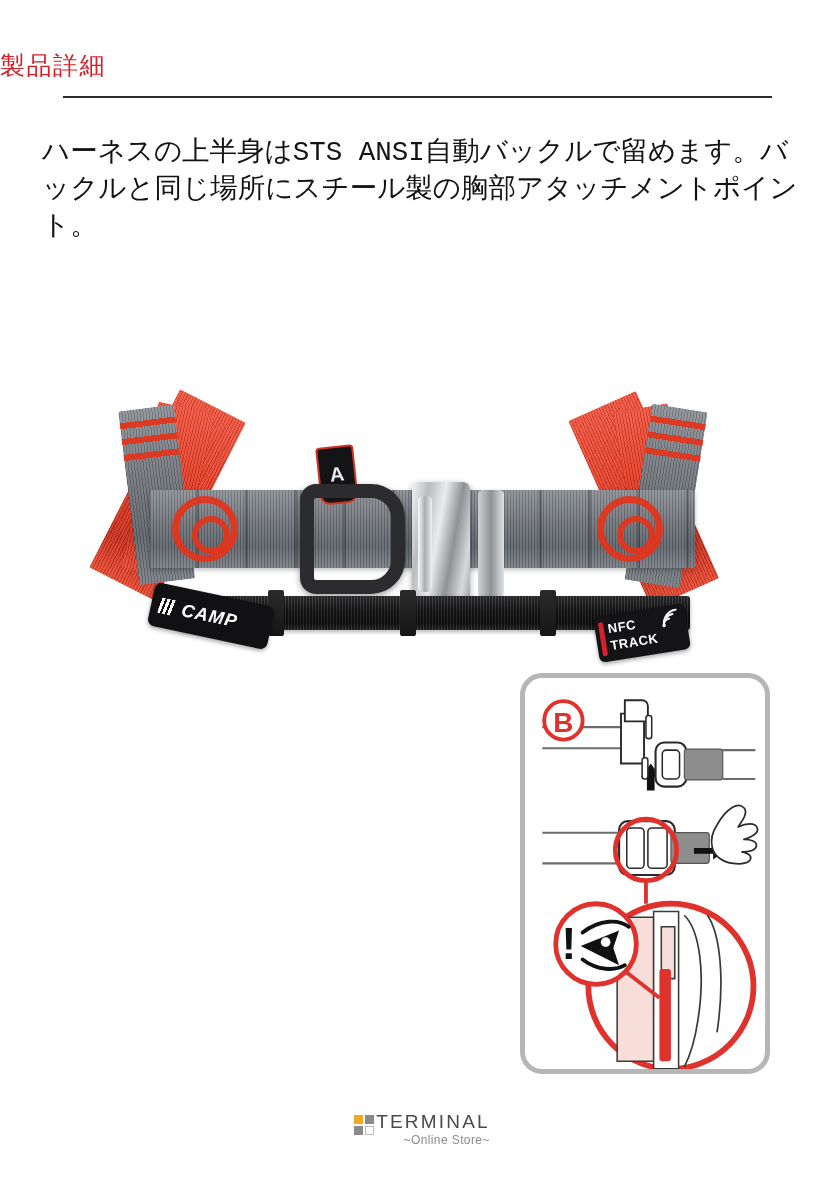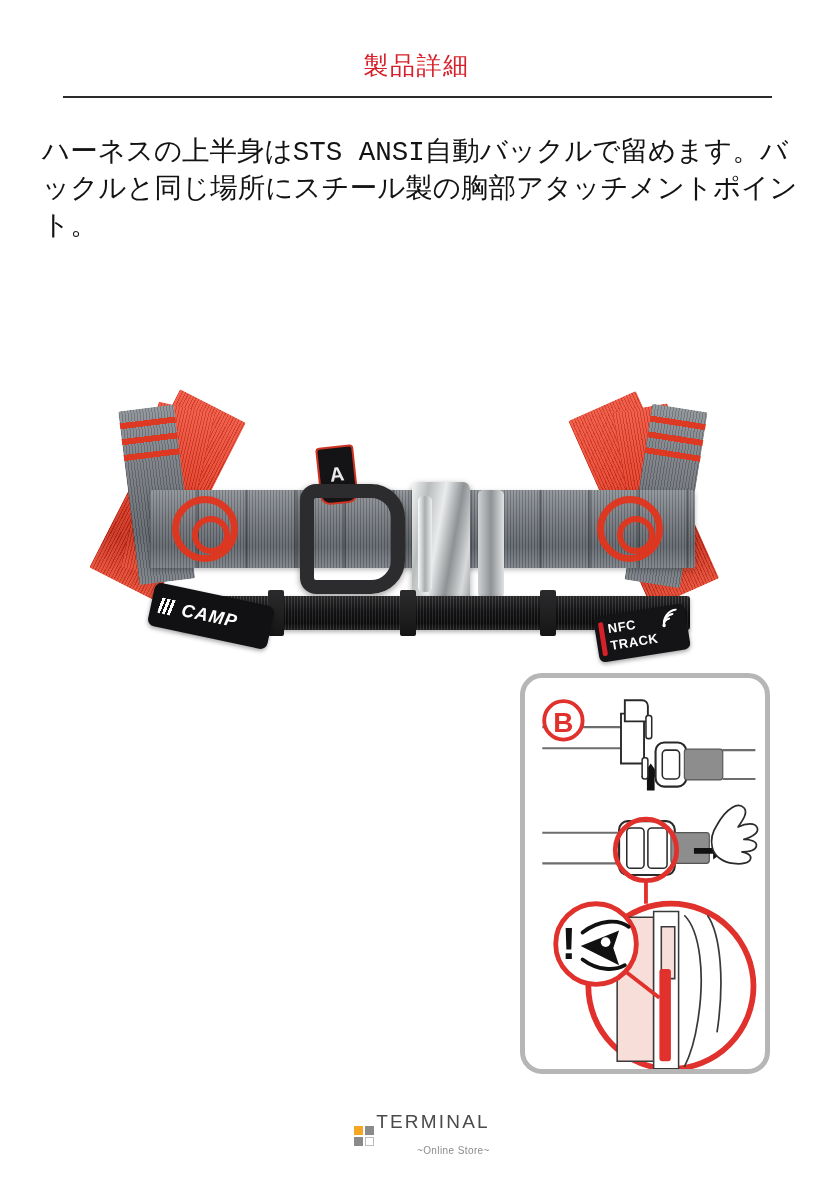--- a/index.html
+++ b/index.html
@@ -16,21 +16,21 @@
     font-family: "Liberation Sans", "DejaVu Sans", sans-serif;
     color: #111111;
   }
 
   
   .page-header {
     position: absolute;
     top: 52px;
     left: 0;
     width: 833px;
-    text-align: center;
+    text-align: left;
   }
   .section-title {
     font-size: 25px;
     font-weight: 400;
     color: #d6202a;
     letter-spacing: 1.5px;
     line-height: 1.1;
     margin: 0;
   }
   .title-rule {
@@ -301,21 +301,21 @@
   
   .footer {
     position: absolute;
     left: 0; top: 1112px;
     width: 833px;
     display: flex;
     justify-content: center;
   }
   .brand {
     display: flex;
-    align-items: center;
+    align-items: flex-start;
     gap: 2px;
     padding-left: 11px;
   }
   .brand-squares {
     display: grid;
     grid-template-columns: 9px 9px;
     grid-template-rows: 9px 9px;
     gap: 2px;
     margin-top: 3px;
   }
@@ -325,25 +325,25 @@
   .sq-grey2  { background: #8a8a8a; }
   .sq-white  { background: #ffffff; border: 1px solid #bdbdbd; box-sizing: border-box; }
   .brand-text { display: flex; flex-direction: column; line-height: 1; }
   .brand-name {
     font-size: 19px;
     letter-spacing: 2.2px;
     color: #4a4a4a;
     font-weight: 400;
   }
   .brand-sub {
-    font-size: 10px;
+    font-size: 12px;
     letter-spacing: .4px;
     color: #8c8c8c;
     text-align: right;
-    margin-top: 15px;
+    margin-top: 3px;
   }
 </style>
 </head>
 <body>
 
 <div class="page-header">
   <h1 class="section-title">製品詳細</h1>
 </div>
 <div class="title-rule"></div>
 

